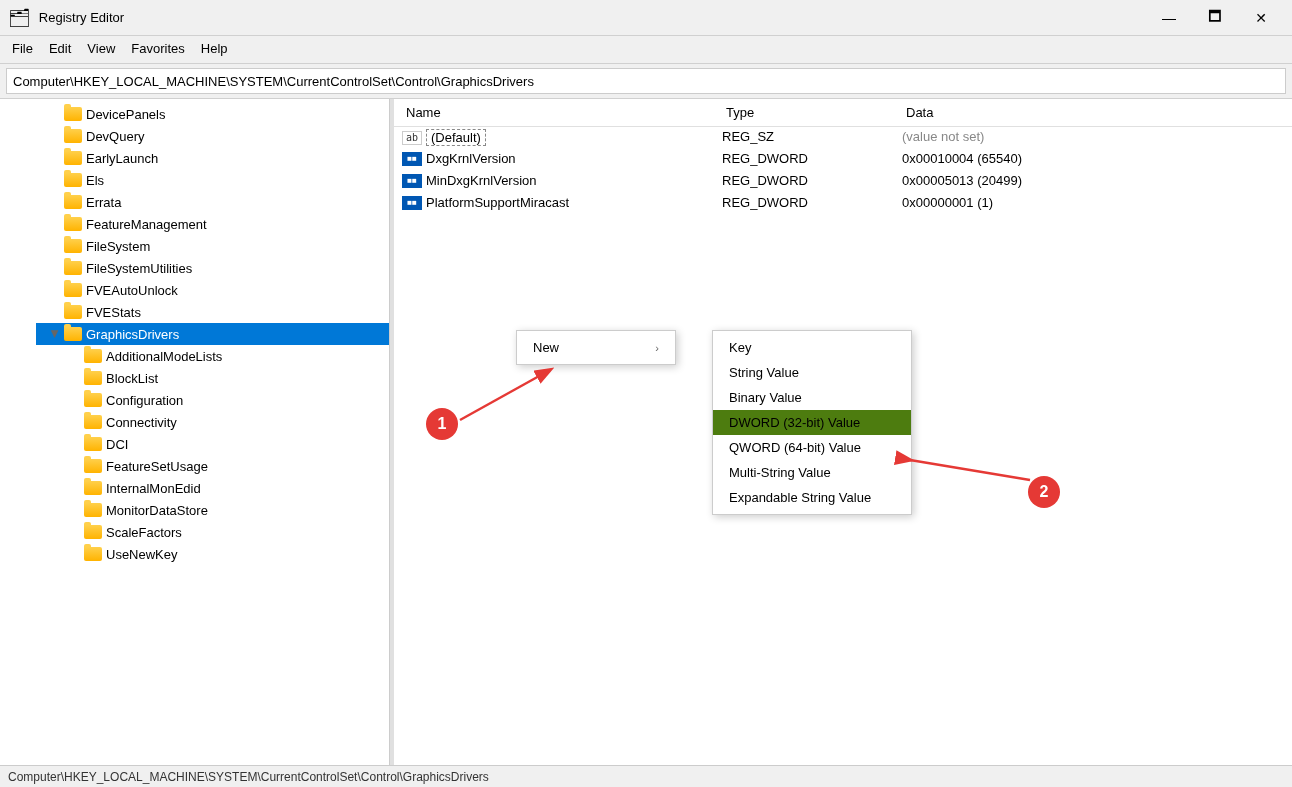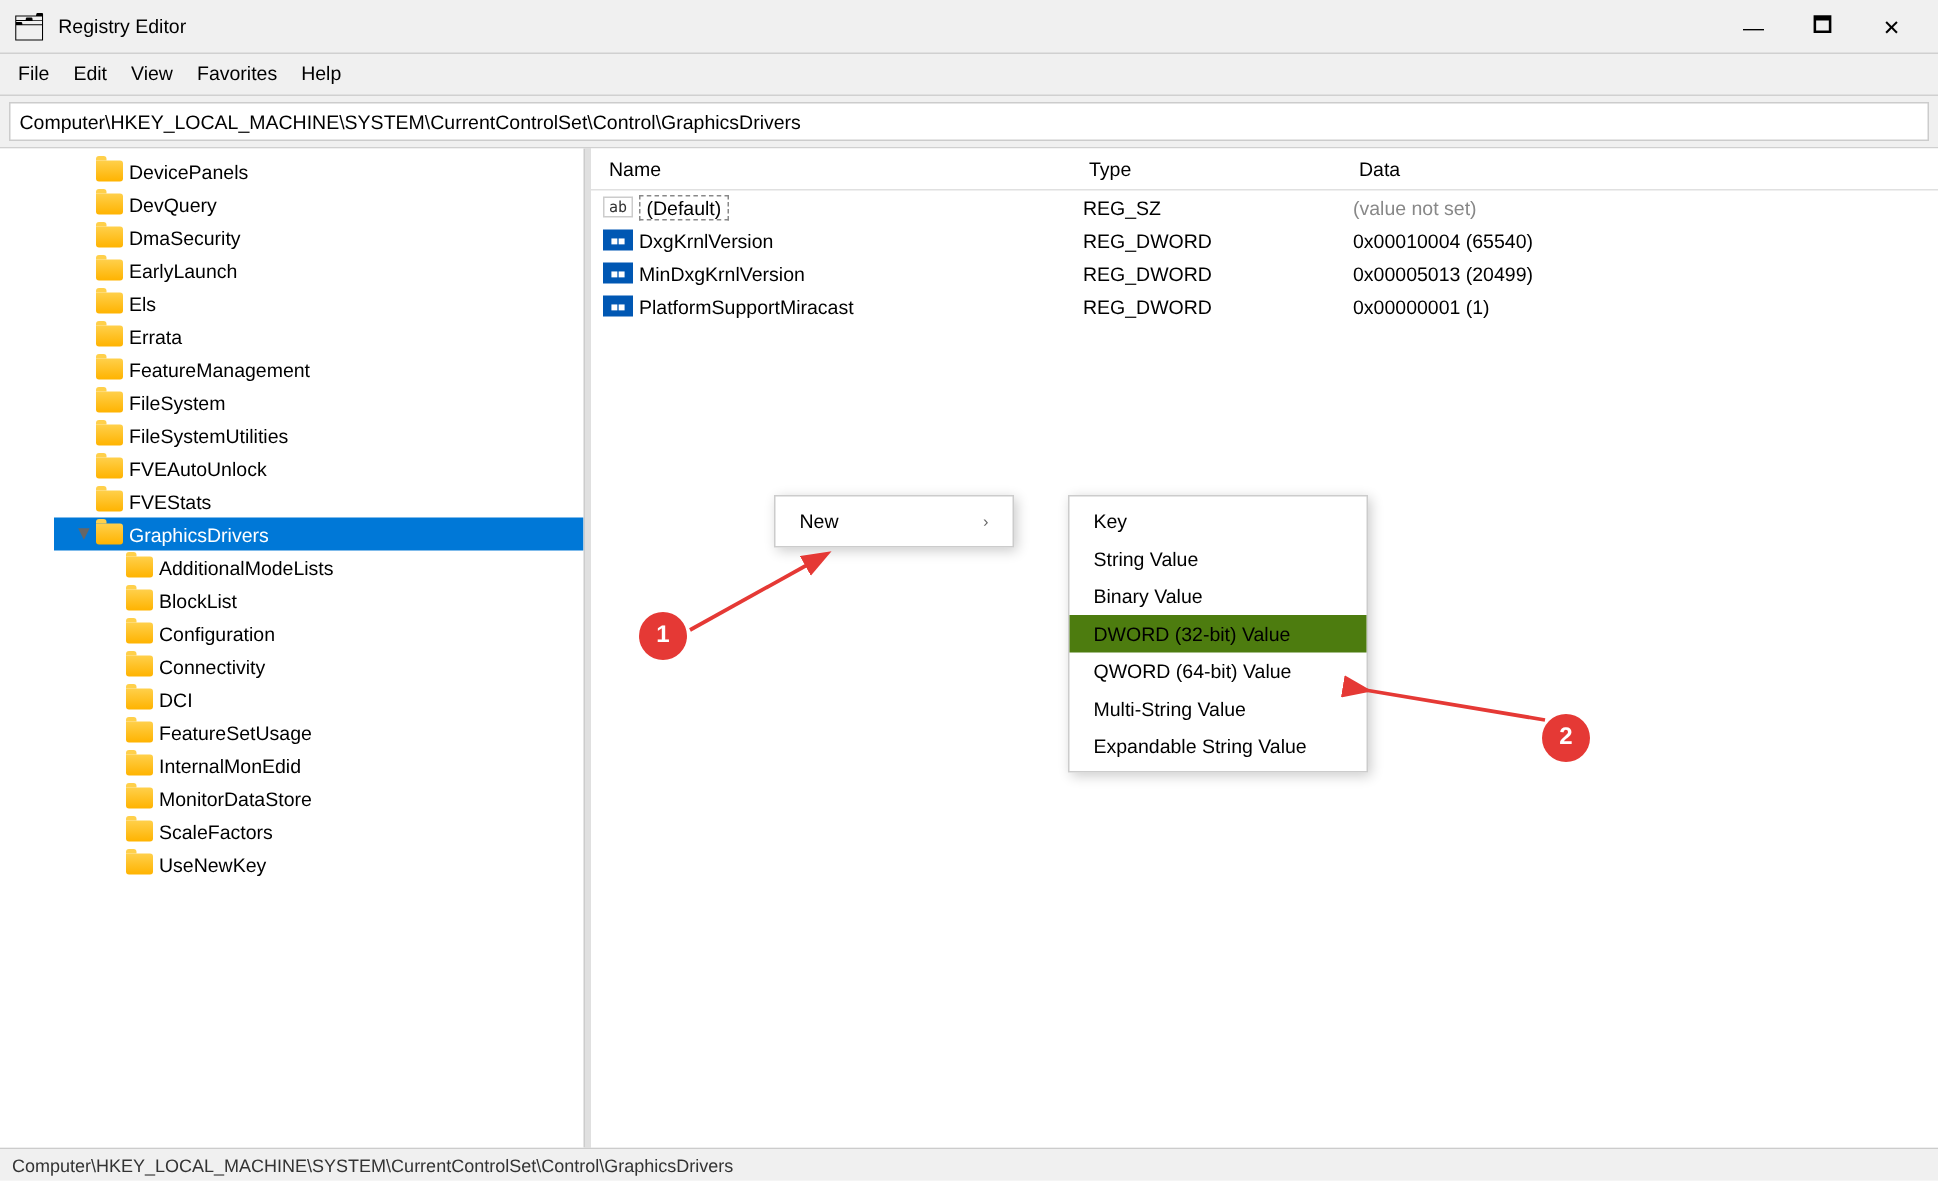--- a/index.html
+++ b/index.html
@@ -82,21 +82,21 @@
       border-bottom: 1px solid #e0e0e0;
       padding: 4px 8px; font-size: 13px; font-weight: 400;
       position: sticky; top: 0;
     }
     .registry-header-col { padding: 2px 4px; color: #000; }
     .col-name { width: 320px; }
     .col-type { width: 180px; }
     .col-data { flex: 1; }
 
     .registry-row {
-      display: flex; align-items: center; padding: 2px 8px;
+      display: flex; align-items: flex-start; padding: 2px 8px;
       font-size: 13px; cursor: pointer; height: 22px;
     }
     .registry-row .col-name { display: flex; align-items: center; gap: 4px; }
 
     .reg-icon-ab {
       width: 20px; height: 14px; background: white; border: 1px solid #ccc;
       font-size: 10px; display: inline-flex; align-items: center; justify-content: center;
       color: #333; font-family: monospace; flex-shrink: 0;
     }
     .reg-icon-dword {
@@ -193,26 +193,20 @@
         <span style="width:8px;display:inline-block;"></span>
         <span style="width:16px;display:inline-block;"></span>
         <span class="folder-yellow"></span>
         <span class="tree-item-label">DevicePanels</span>
       </div>
       <div class="tree-item">
         <span style="width:8px;display:inline-block;"></span>
         <span style="width:16px;display:inline-block;"></span>
         <span class="folder-yellow"></span>
         <span class="tree-item-label">DevQuery</span>
-      </div>
-      <div class="tree-item">
-        <span style="width:8px;display:inline-block;"></span>
-        <span style="width:16px;display:inline-block;"></span>
-        <span class="folder-yellow"></span>
-        <span class="tree-item-label">DmaSecurity</span>
       </div>
       <div class="tree-item">
         <span style="width:8px;display:inline-block;"></span>
         <span style="width:16px;display:inline-block;"></span>
         <span class="folder-yellow"></span>
         <span class="tree-item-label">EarlyLaunch</span>
       </div>
       <div class="tree-item">
         <span style="width:8px;display:inline-block;"></span>
         <span style="width:16px;display:inline-block;"></span>

